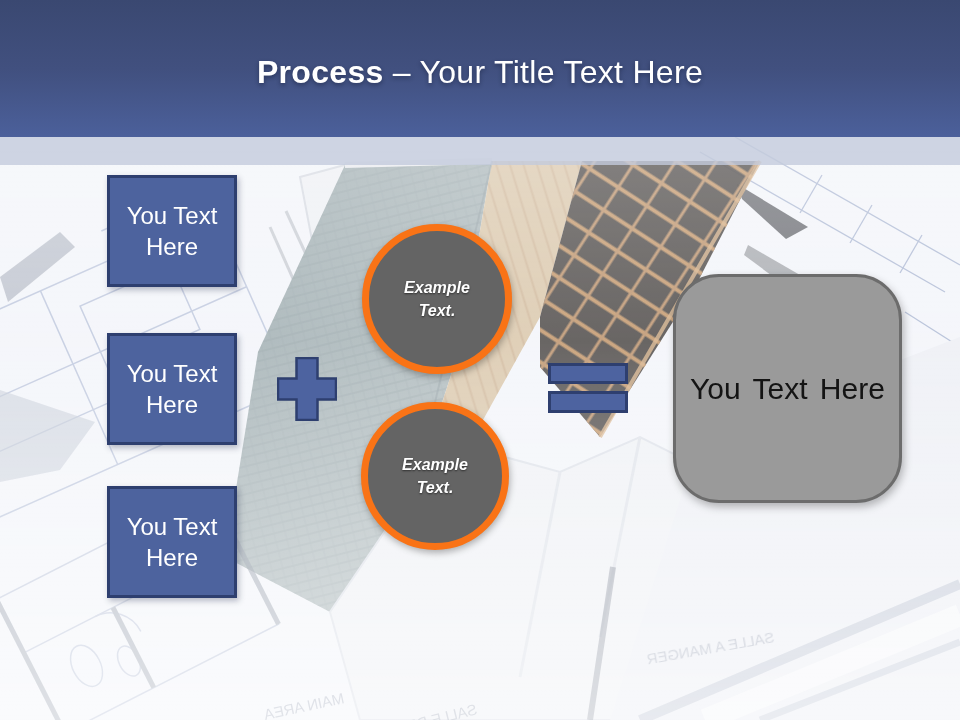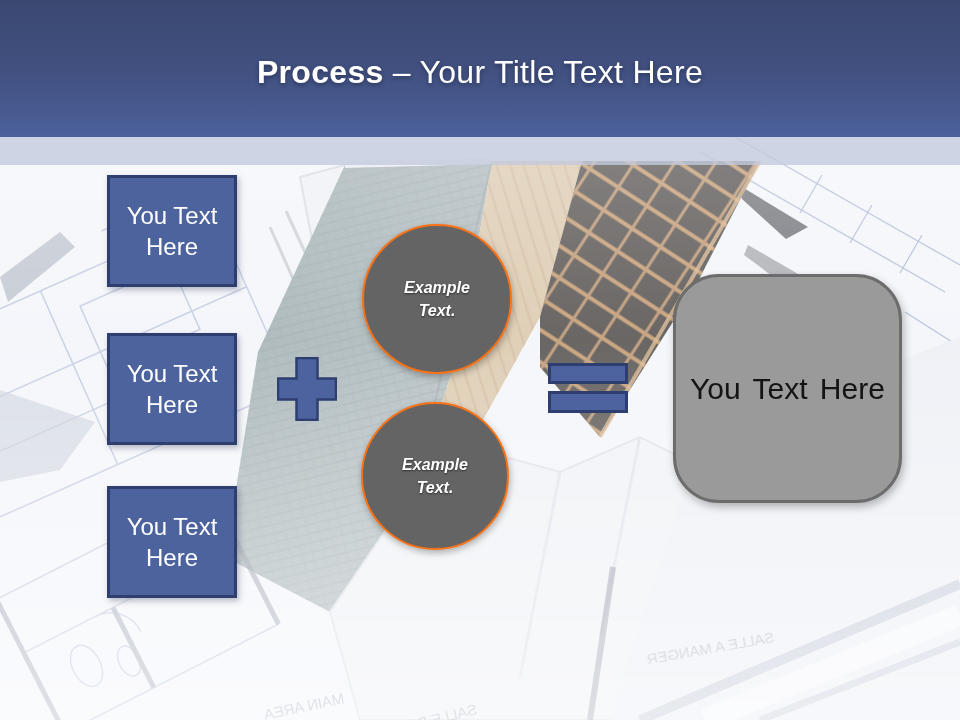--- a/index.html
+++ b/index.html
@@ -27,21 +27,21 @@
         box-shadow:2px 3px 6px rgba(25,35,70,.3);}
   .step1{top:175px}.step2{top:333px}.step3{top:486px}
 
   .op{position:absolute;z-index:5;}
   .plus-wrap{left:277px;top:357px;}
   .eq{position:absolute;left:548px;width:80px;height:21px;box-sizing:border-box;
       background:#4d63a0;border:3px solid #2e3f6f;z-index:5;}
   .eq1{top:363px}.eq2{top:391px;height:22px;}
 
   .circle{position:absolute;box-sizing:border-box;border-radius:50%;
-          background:#646464;border:2px solid #f97316;z-index:6;
+          background:#646464;border:7px solid #f97316;z-index:6;
           display:flex;align-items:center;justify-content:center;text-align:center;
           color:#fff;font-weight:bold;font-style:italic;font-size:16px;line-height:23px;
           text-shadow:0 1px 2px rgba(0,0,0,.55);
           box-shadow:1px 3px 7px rgba(0,0,0,.3);}
   .c1{left:362px;top:224px;width:150px;height:150px;}
   .c2{left:361px;top:402px;width:148px;height:148px;}
   .circle span{display:block;max-width:96px;}
   .step span{display:block;max-width:112px;}
 
   .result{position:absolute;left:673px;top:274px;width:229px;height:229px;box-sizing:border-box;

